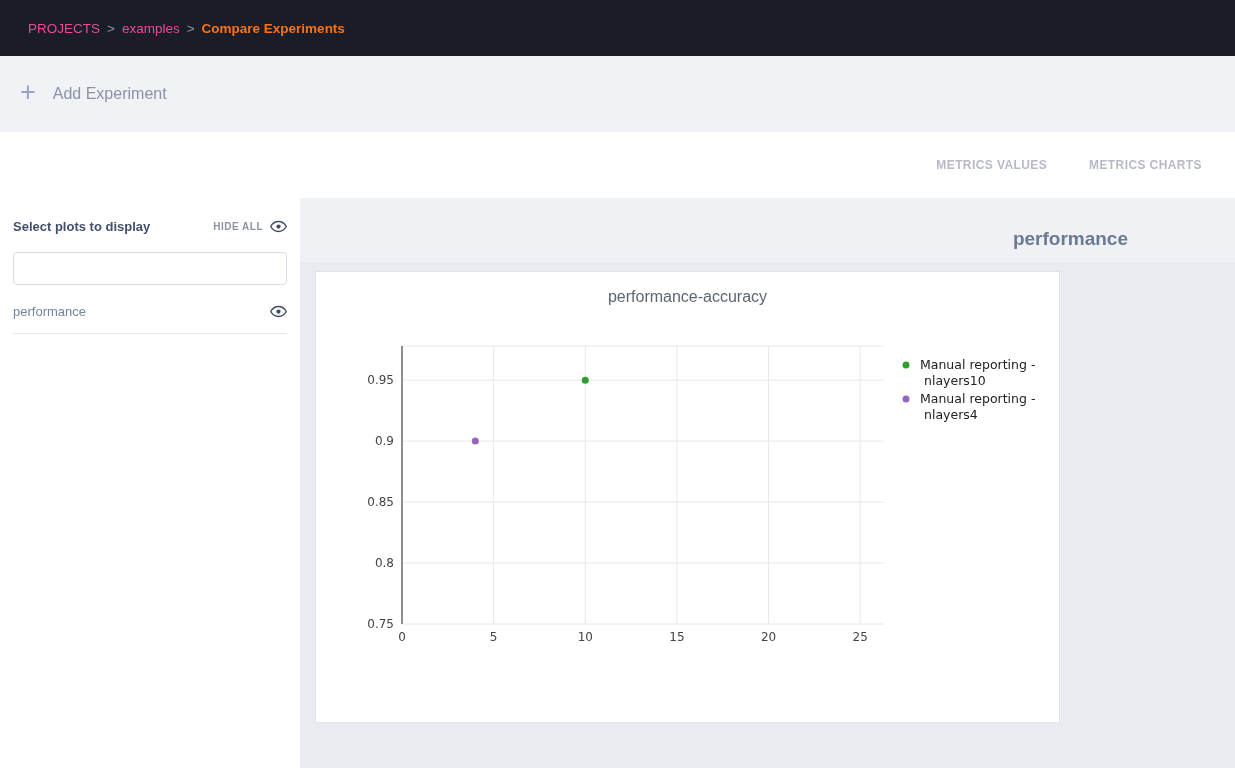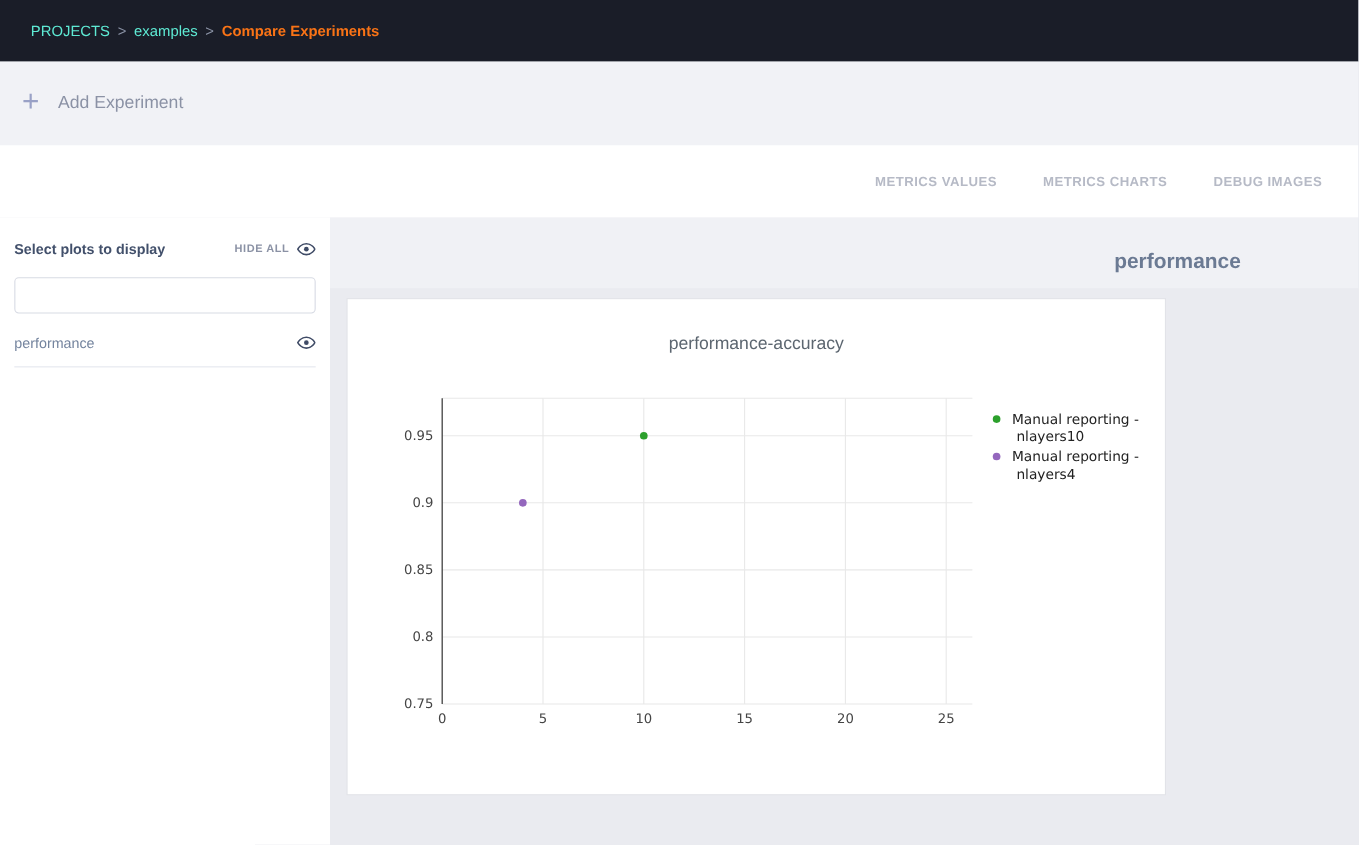--- a/index.html
+++ b/index.html
@@ -4,21 +4,21 @@
 <style>
   * { margin:0; padding:0; box-sizing:border-box; }
   html,body { width:1235px; height:768px; overflow:hidden;
     font-family:"Liberation Sans", sans-serif; background:#eaebf0; }
 
   .app { width:1235px; height:768px; display:flex; flex-direction:column; }
 
   
   .topbar { height:56px; flex:0 0 56px; background:#1a1d28; display:flex;
     align-items:center; padding:0 28px; }
-  .crumb { color:#5eead4; font-size:13.5px; cursor:pointer; }
+  .crumb { color:#ec4899; font-size:13.5px; cursor:pointer; }
   .crumb-sep { color:#8b93a6; font-size:13.5px; margin:0 7px; }
   .crumb.current { color:#f97316; font-weight:700; cursor:default; }
 
   
   .addbar { height:76px; flex:0 0 76px; background:#f1f2f6; display:flex;
     align-items:center; padding:0 20px; }
   .add-btn { display:flex; align-items:center; cursor:pointer; }
   .plus-glyph { font-size:27px; font-weight:300; color:#99a1c6; line-height:1;
     margin-top:-3px; }
   .add-label { margin-left:17px; font-size:16px; color:#8b92a5; }
@@ -51,21 +51,21 @@
   .plot-item-label { font-size:13px; color:#74849e; cursor:pointer; }
   .plot-item .eye { cursor:pointer; }
 
   .main { flex:1; position:relative; background:#eaebf0; }
   .group-header { height:64px; background:#f0f1f5; position:relative; }
   .group-title { position:absolute; bottom:12px; right:107px; font-size:19px;
     font-weight:700; color:#6b7a93; }
 
   .card { position:absolute; left:16px; top:74px; width:743px; height:450px;
     background:#ffffff; box-shadow:0 0 0 1px rgba(0,0,0,0.03); }
-  .card-title { text-align:center; padding-top:32px; font-size:16px; color:#5c6670; }
+  .card-title { text-align:center; padding-top:16px; font-size:16px; color:#5c6670; }
   .chart-svg { display:block; margin-top:20px; }
 
   .tick { font:12px "DejaVu Sans", sans-serif; fill:#444444; }
   .legend-text { font:12.5px "DejaVu Sans", sans-serif; fill:#222222; }
 </style>
 </head>
 <body>
 
 <div class="app">
 
@@ -80,21 +80,20 @@
   <div class="addbar">
     <div class="add-btn">
       <span class="plus-glyph">+</span>
       <span class="add-label">Add Experiment</span>
     </div>
   </div>
 
   <div class="tabstrip">
     <div class="tab">METRICS VALUES</div>
     <div class="tab">METRICS CHARTS</div>
-    <div class="tab">DEBUG IMAGES</div>
   </div>
 
   <div class="content">
 
     <div class="sidebar">
       <div class="sidebar-head">
         <span class="sidebar-title">Select plots to display</span>
         <span class="hide-all">
           <span class="hide-all-label">HIDE ALL</span>
           <svg class="eye" viewBox="0 0 24 24" fill="none" stroke="currentColor" stroke-width="2" stroke-linecap="round" stroke-linejoin="round">

